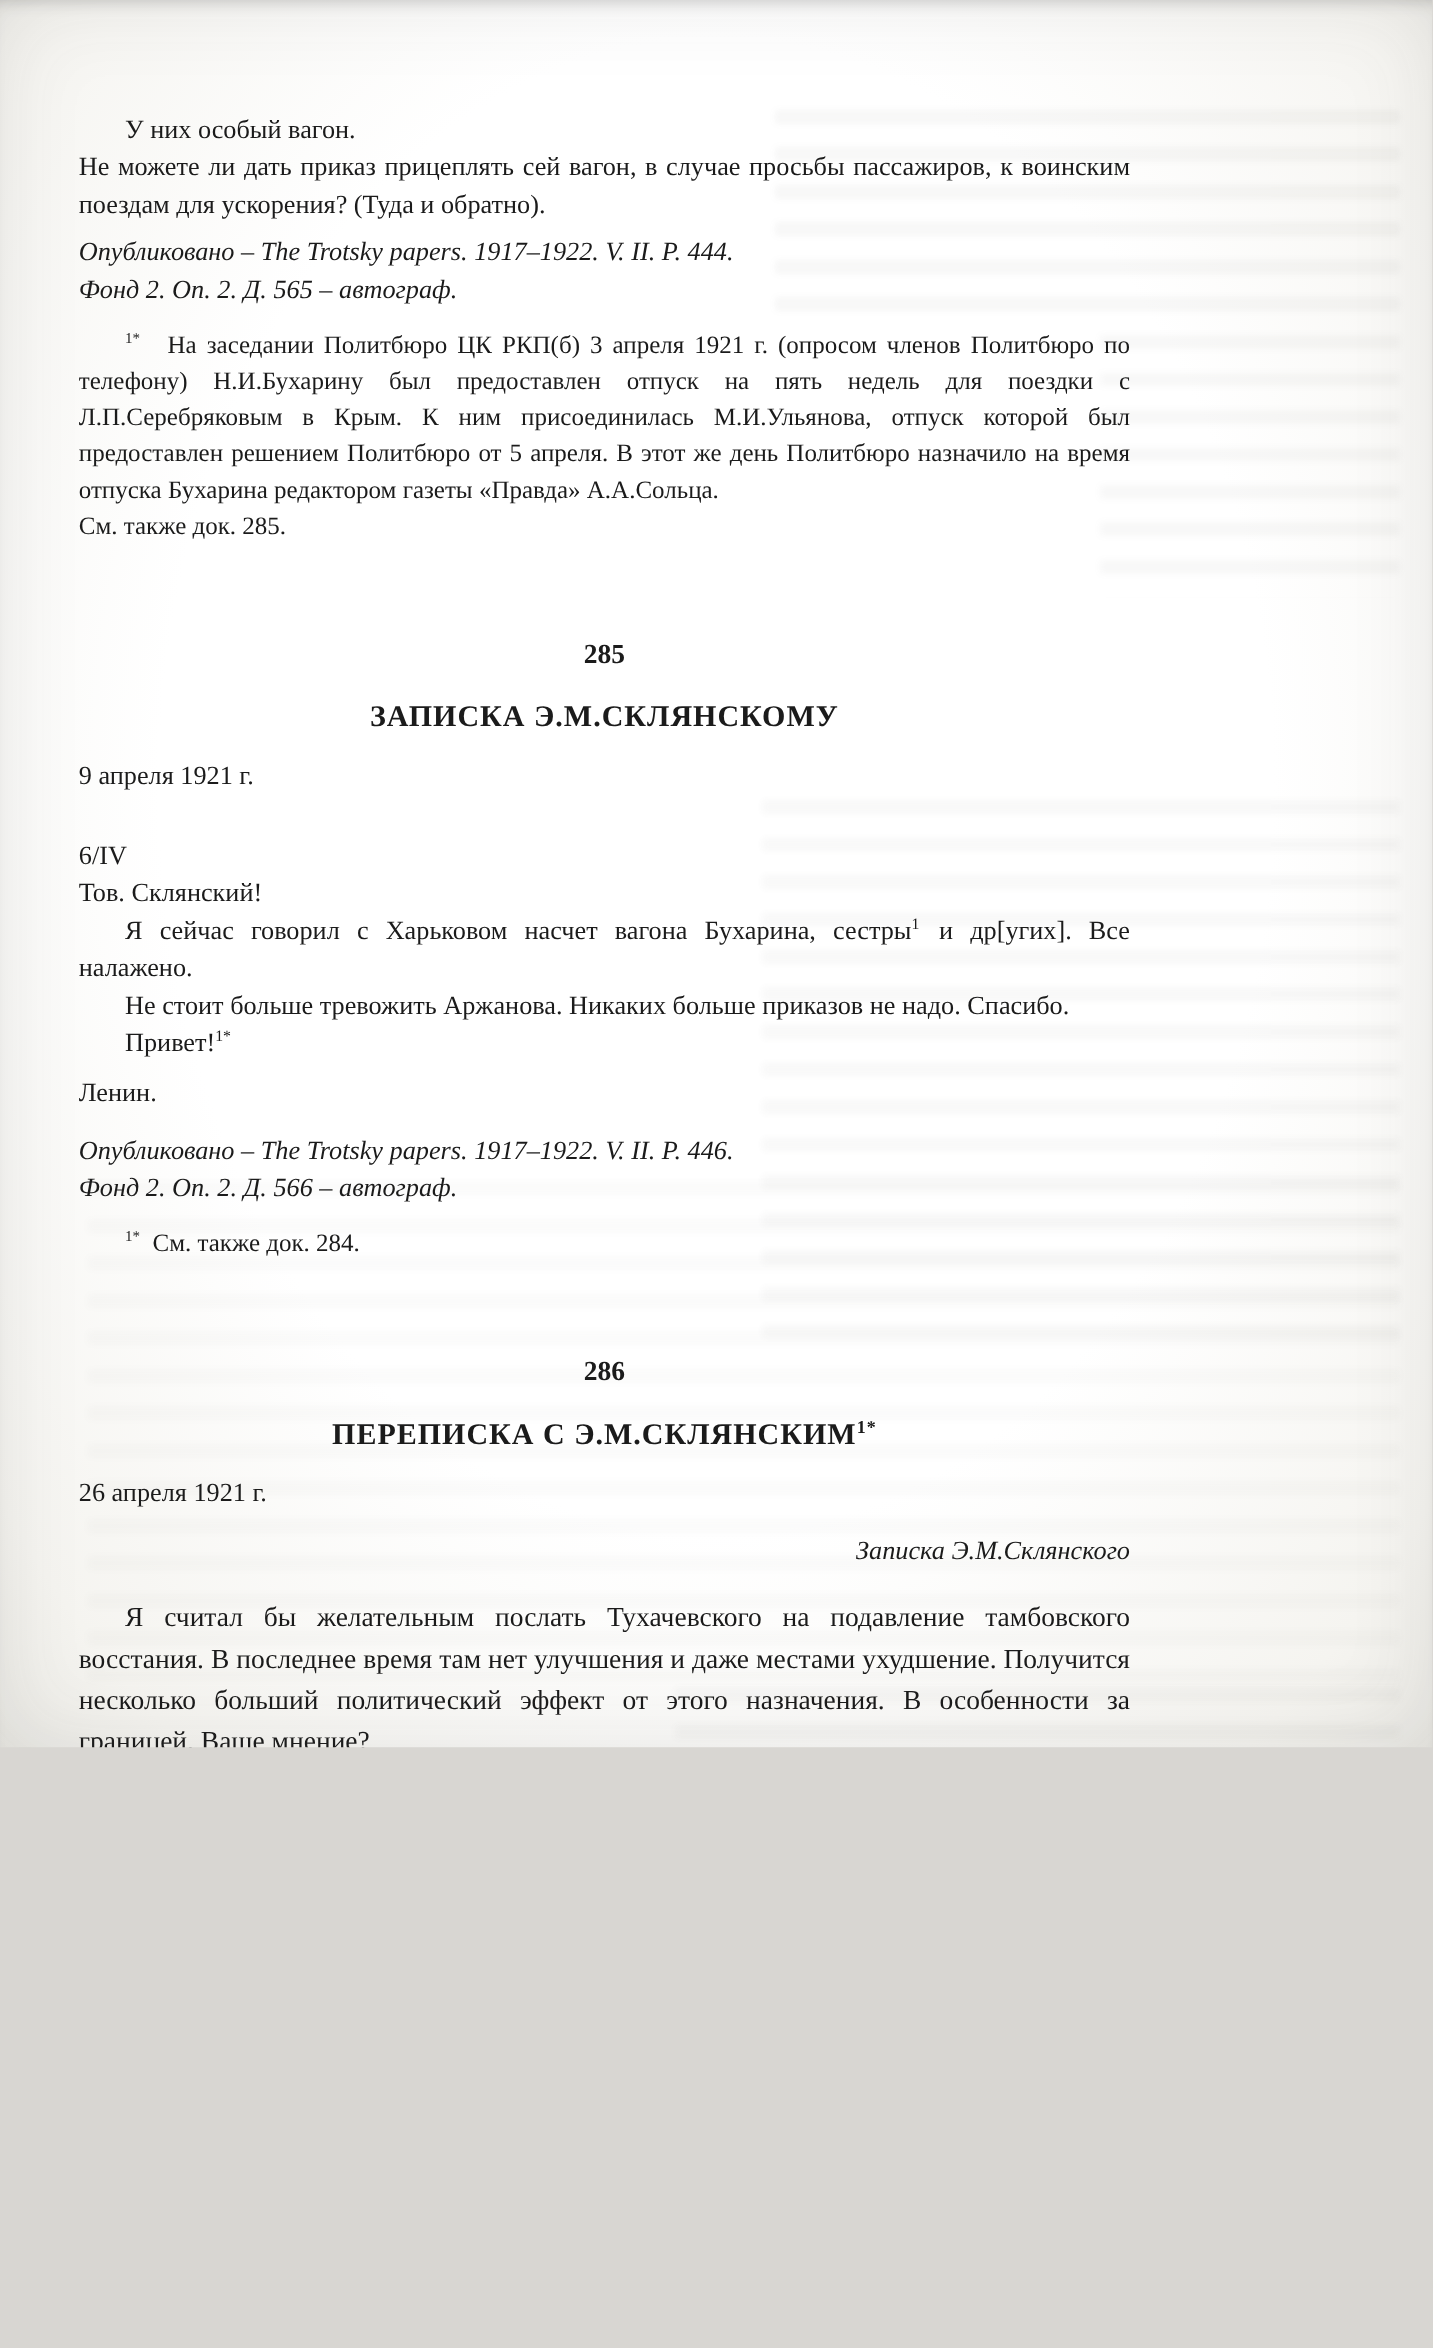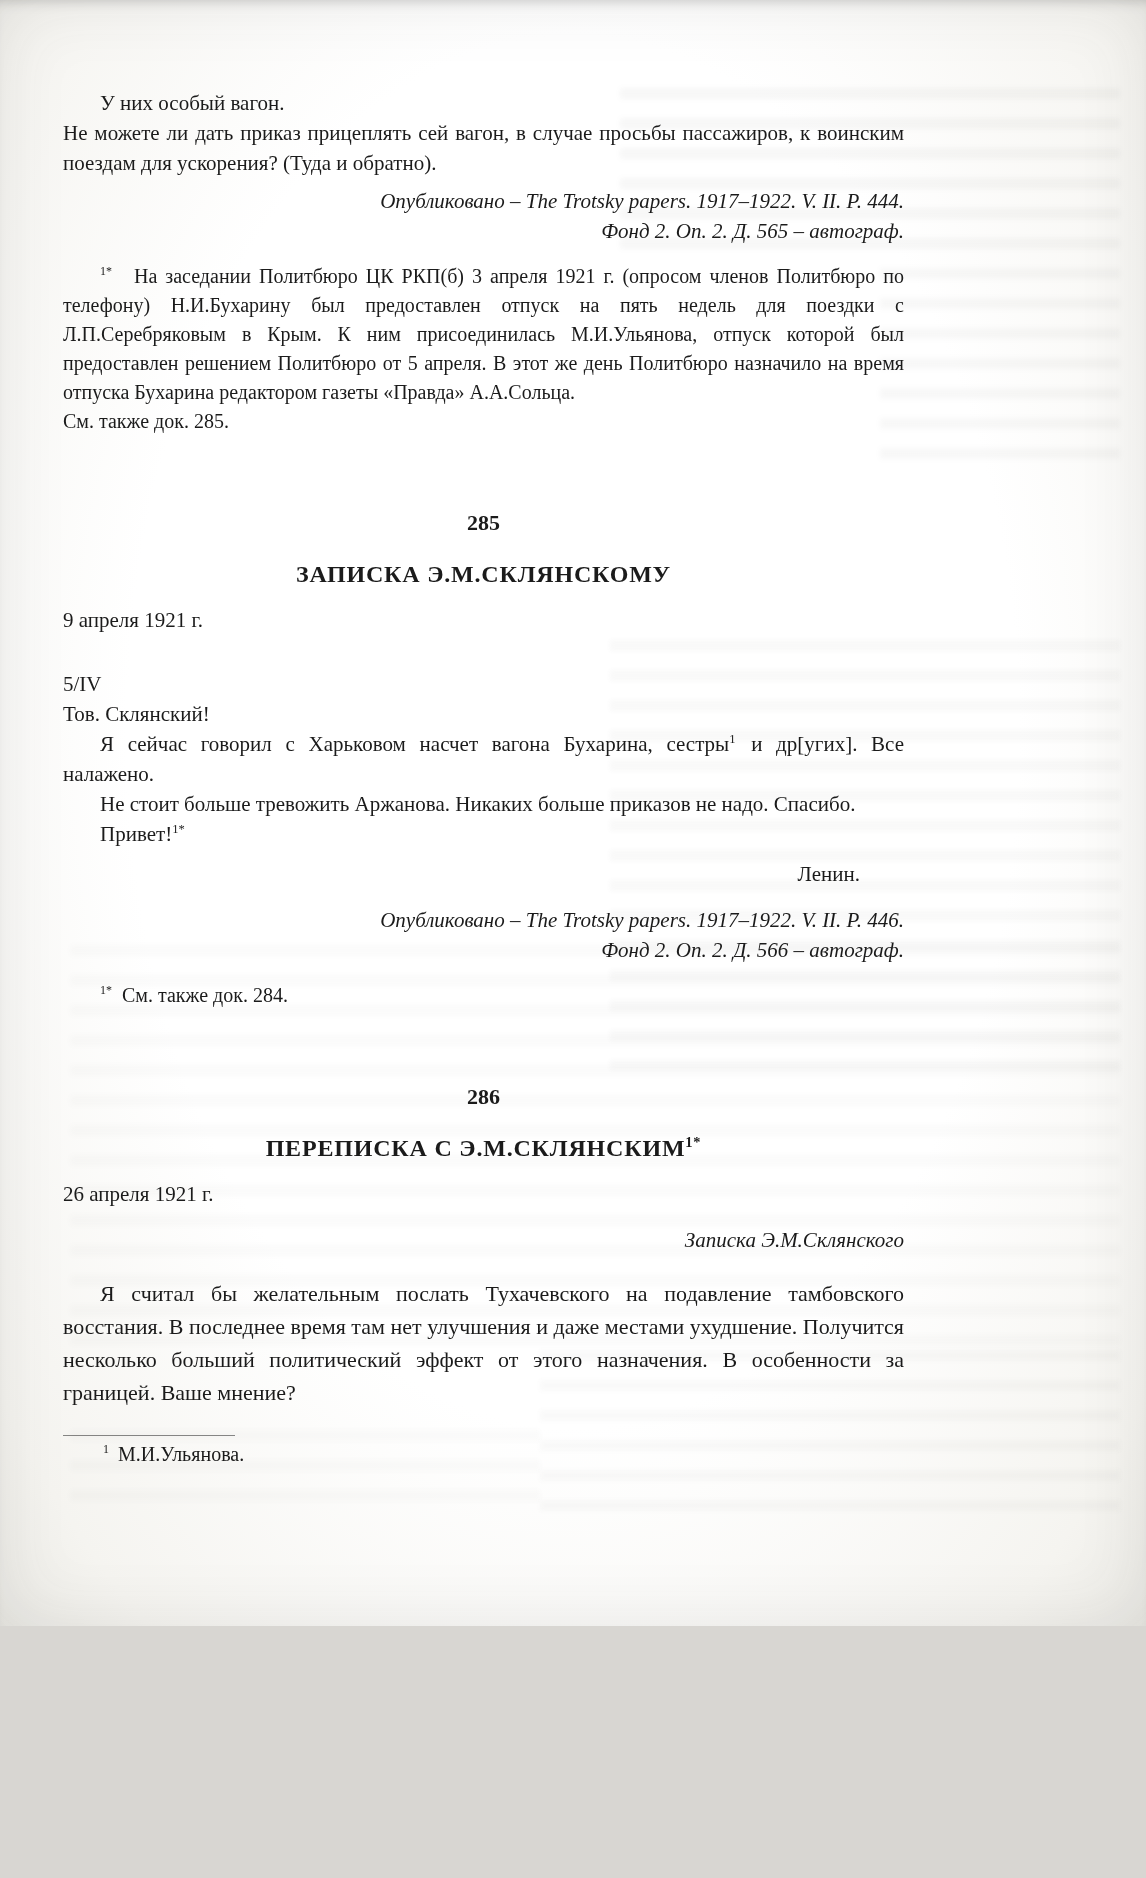--- a/index.html
+++ b/index.html
@@ -1,21 +1,21 @@
 <!DOCTYPE html>
 <html><head>
 <meta charset="utf-8">
 <style>
   * { margin:0; padding:0; box-sizing:border-box; }
   html,body { background:#d8d6d2; }
   body { width:1146px; font-family:"Liberation Serif", serif; }
 
   .page {
     position:relative;
-    width:1146px; height:1626px;
+    width:1146px; height:1398px;
     background: radial-gradient(ellipse at 50% 45%, #ffffff 55%, #f5f4f0 88%, #ecebe6 100%);
     color:#1b1b1b;
     overflow:hidden;
   }
   .page::after {
     content:""; position:absolute; inset:0; pointer-events:none;
     box-shadow: inset 0 0 70px rgba(60,60,55,0.10), inset 0 10px 14px -10px rgba(0,0,0,0.22);
   }
 
   
@@ -32,21 +32,21 @@
   .bleed-5 { left:540px; top:1350px; width:580px; height:170px; opacity:.4; }
   .bleed-6 { left:70px;  top:1430px; width:470px; height:90px;  opacity:.3; }
 
   .content {
     position:absolute; left:63px; top:88px; width:841px;
     font-size:21px; line-height:30px; z-index:2;
   }
 
   p.justify { text-align:justify; }
   .indent  { text-indent:37px; }
-  .right   { text-align:right; }
+  .right   { }
   .italic  { font-style:italic; }
 
   .src-top { margin-top:8px; }
   .note    { font-size:20px; line-height:29px; }
   .note-block { margin-top:16px; }
 
   sup { font-size:0.60em; vertical-align:super; line-height:0; }
   sup.marker-gap    { margin-right:22px; }
   sup.marker-gap-sm { margin-right:10px; }
   sup.ref-gap       { margin-right:2px; }
@@ -94,21 +94,21 @@
       <p class="right italic">Фонд 2. Оп. 2. Д. 565 – автограф.</p>
       <p class="justify indent note note-block"><sup class="marker-gap">1*</sup><span>На заседании Политбюро ЦК РКП(б) 3 апреля 1921 г. (опросом членов Политбюро по телефону) Н.И.Бухарину был предоставлен отпуск на пять недель для поездки с Л.П.Серебряковым в Крым. К ним присоединилась М.И.Ульянова, отпуск которой был предоставлен решением Политбюро от 5 апреля. В этот же день Политбюро назначило на время отпуска Бухарина редактором газеты «Правда» А.А.Сольца.</span></p>
       <p class="note">См. также док. 285.</p>
     </section>
 
     <section>
       <h2 class="doc-number">285</h2>
       <h1 class="doc-title">ЗАПИСКА Э.М.СКЛЯНСКОМУ</h1>
       <p class="doc-date">9 апреля 1921 г.</p>
 
-      <p class="dateline">5/IV</p>
+      <p class="dateline">6/IV</p>
       <p>Тов. Склянский!</p>
       <p class="justify indent"><span>Я сейчас говорил с Харьковом насчет вагона Бухарина, сестры</span><sup class="ref-gap">1</sup><span> и др[угих]. Все налажено.</span></p>
       <p class="justify indent">Не стоит больше тревожить Аржанова. Никаких больше приказов не надо. Спасибо.</p>
       <p class="indent"><span>Привет!</span><sup>1*</sup></p>
       <p class="right signature">Ленин.</p>
 
       <p class="right italic note-block">Опубликовано – The Trotsky papers. 1917–1922. V. II. P. 446.</p>
       <p class="right italic">Фонд 2. Оп. 2. Д. 566 – автограф.</p>
       <p class="indent note note-block"><sup class="marker-gap-sm">1*</sup><span>См. также док. 284.</span></p>
     </section>

